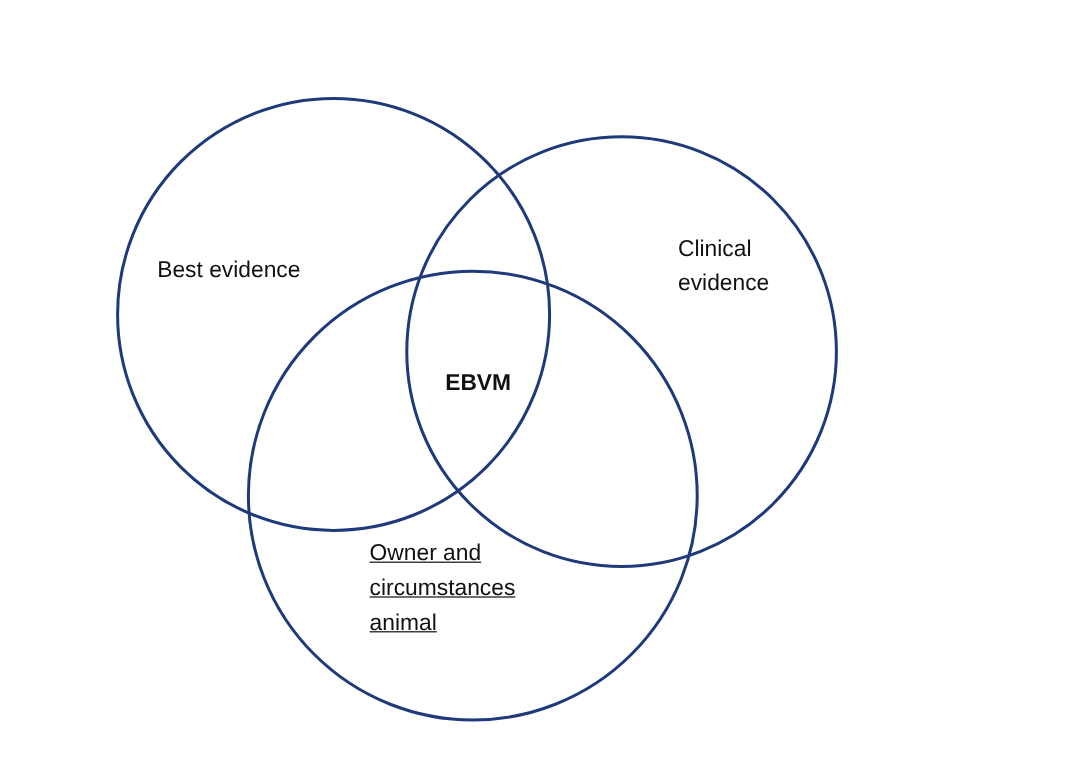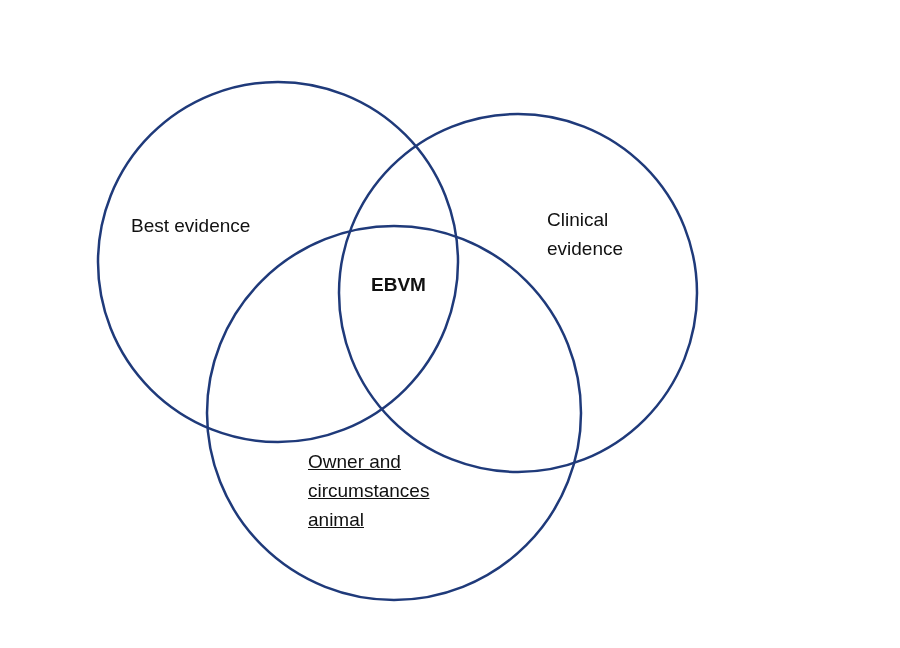--- a/index.html
+++ b/index.html
@@ -24,40 +24,41 @@
     .label {
       position: absolute;
       font-family: "Liberation Sans", "DejaVu Sans", sans-serif;
       font-size: 19px;
       color: #111111;
       line-height: 29px;
       white-space: nowrap;
     }
     .label.bold {
       font-weight: bold;
+      margin-top: 35px;
     }
     .line {
       display: block;
     }
   </style>
 </head>
 <body>
 
 <div id="canvas">
   <svg class="venn" viewBox="0 0 900 648">
     <circle cx="278" cy="262" r="180" fill="none" stroke="#1f3a7a" stroke-width="2.5"></circle>
     <circle cx="518" cy="293" r="179" fill="none" stroke="#1f3a7a" stroke-width="2.5"></circle>
     <circle cx="394" cy="413" r="187" fill="none" stroke="#1f3a7a" stroke-width="2.5"></circle>
   </svg>
 
   <div class="label" style="left:131px; top:211px;">
     <span class="line">Best evidence</span>
   </div>
 
-  <div class="label" style="left:547px; top:193px;margin-top:12px;">
+  <div class="label" style="left:565px; top:193px;">
     <span class="line">Clinical</span>
     <span class="line">evidence</span>
   </div>
 
   <div class="label bold" style="left:371px; top:270px;">
     <span class="line">EBVM</span>
   </div>
 
   <div class="label" style="left:308px; top:447px;text-decoration:underline;">
     <span class="line">Owner and</span>

